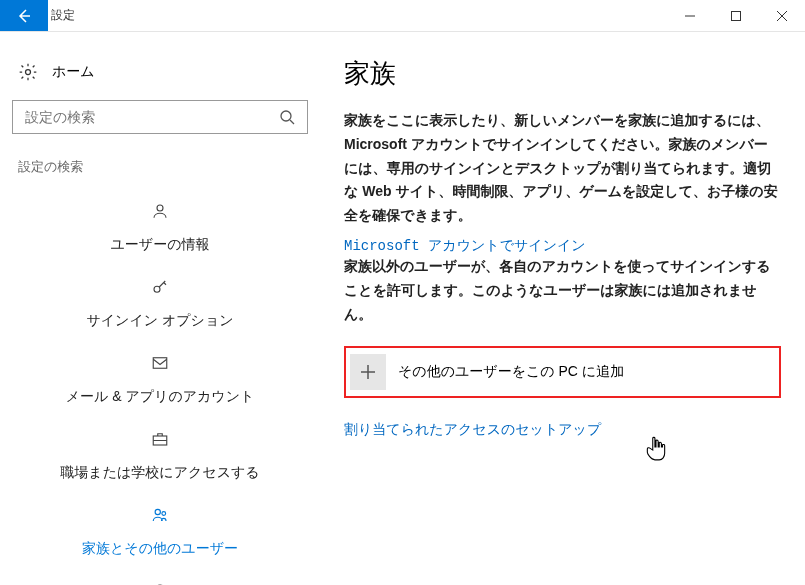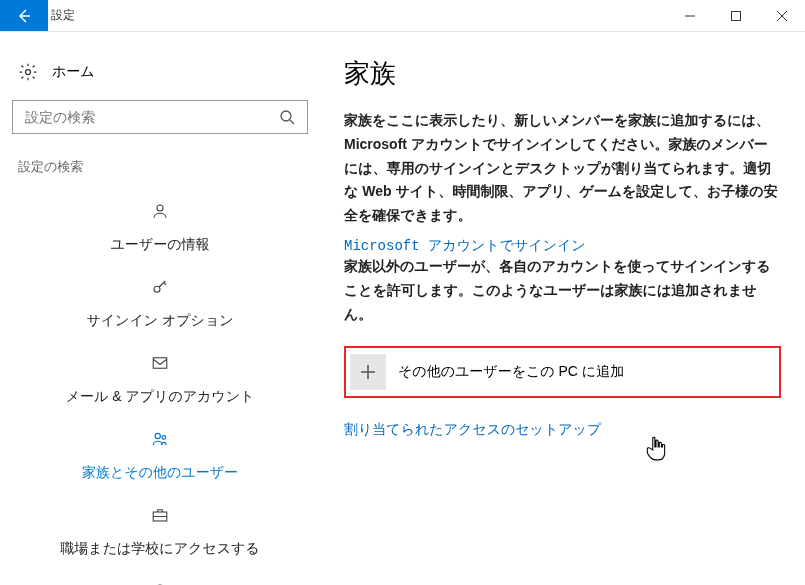--- a/index.html
+++ b/index.html
@@ -96,34 +96,34 @@
         </svg>
       <span>サインイン オプション</span>
     </div>
     <div class="nav-item">
       <svg class="nav-icon" viewBox="0 0 24 24" fill="none" stroke="currentColor" stroke-width="1.5">
           <rect x="3" y="5" width="18" height="14"></rect>
           <path d="M3 7l9 7 9-7"></path>
         </svg>
       <span>メール &amp; アプリのアカウント</span>
     </div>
+    <div class="nav-item">
+      <svg class="nav-icon" viewBox="0 0 24 24" fill="none" stroke="currentColor" stroke-width="1.5">
+          <rect x="3" y="8" width="18" height="12"></rect>
+          <path d="M9 8V5h6v3M3 14h18"></path>
+        </svg>
+      <span>職場または学校にアクセスする</span>
+    </div>
     <div class="nav-item active">
       <svg class="nav-icon" viewBox="0 0 24 24" fill="none" stroke="currentColor" stroke-width="1.5">
           <circle cx="9" cy="8" r="3.5"></circle>
           <circle cx="17" cy="10" r="2.5"></circle>
           <path d="M3 20c0-3 3-5 6-5s6 2 6 5M14 20c0-2 1.5-3.5 3-3.5s3 1.5 3 3.5"></path>
         </svg>
       <span>家族とその他のユーザー</span>
-    </div>
-    <div class="nav-item">
-      <svg class="nav-icon" viewBox="0 0 24 24" fill="none" stroke="currentColor" stroke-width="1.5">
-          <rect x="3" y="8" width="18" height="12"></rect>
-          <path d="M9 8V5h6v3M3 14h18"></path>
-        </svg>
-      <span>職場または学校にアクセスする</span>
     </div>
     <div class="nav-item">
       <svg class="nav-icon" viewBox="0 0 24 24" fill="none" stroke="currentColor" stroke-width="1.5">
           <path d="M20 12a8 8 0 1 0-2.3 5.6M20 4v6h-6"></path>
         </svg>
       <span>設定の同期</span>
     </div>
   </div>
 
   <div class="main">

